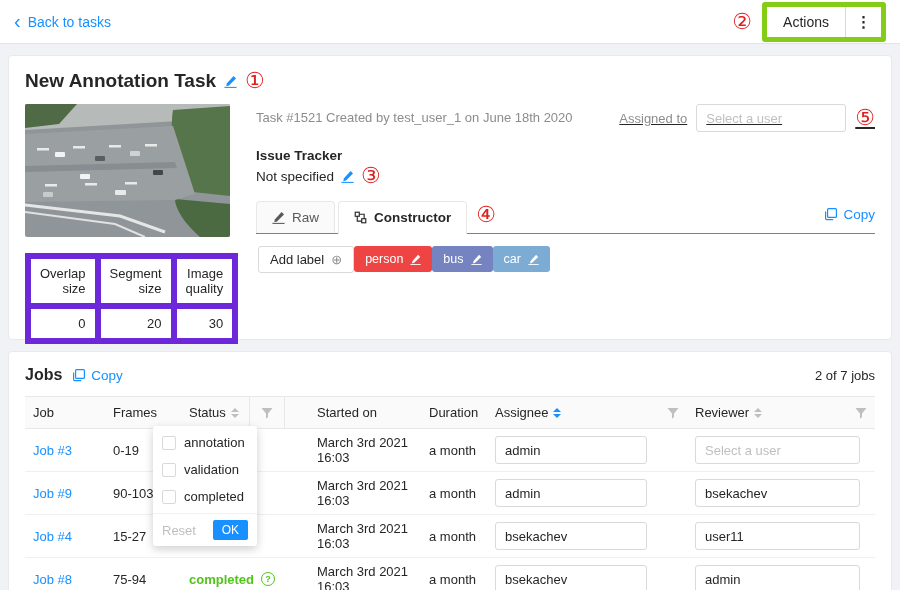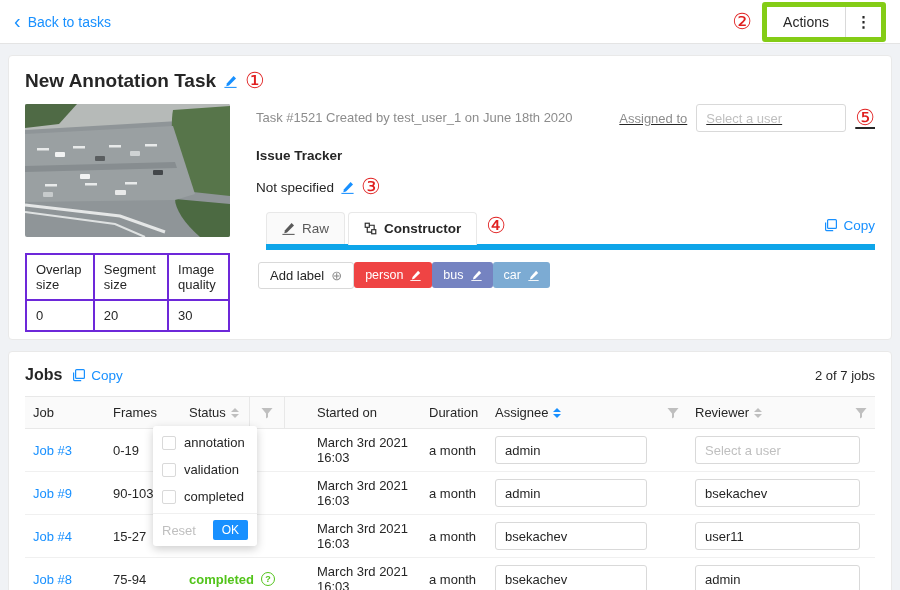--- a/index.html
+++ b/index.html
@@ -44,40 +44,40 @@
   .pencil svg { width: 100%; height: 100%; }
   .pencil-blue { color: #1890ff; cursor: pointer; }
   .pencil-white { color: #fff; width: 11px; height: 11px; cursor: pointer; }
   .pencil-dark { color: #595959; }
 
   .task-body { display: flex; gap: 26px; }
   .task-left { width: 205px; flex: none; }
   .thumb { width: 205px; height: 133px; border-radius: 2px; overflow: hidden; display: block; }
   .params-table { width: 100%; border-collapse: collapse; margin-top: 16px; font-size: 13px; }
   .params-table th, .params-table td {
-    border: 2px solid #6d28d9; padding: 7px 9px; text-align: left; font-weight: normal; color: #262626;
+    border: 6px solid #6d28d9; padding: 7px 9px; text-align: right; font-weight: normal; color: #262626;
   }
 
   .task-right { flex: 1; min-width: 0; }
   .meta-row { display: flex; align-items: flex-start; justify-content: space-between; }
   .task-meta { color: #8c8c8c; font-size: 13px; padding-top: 6px; }
   .assigned-group { display: flex; align-items: center; gap: 9px; text-decoration: underline; }
   .assigned-label { color: #8c8c8c; font-size: 13px; }
   .text-input {
     height: 28px; border: 1px solid #d9d9d9; border-radius: 3px; padding: 0 9px;
     font-family: inherit; font-size: 13px; color: #262626; outline: none; background: #fff;
   }
   .text-input::placeholder { color: #bfbfbf; }
   .assignee-select { width: 150px; }
 
   .issue-block { margin-top: 16px; }
   .issue-title { font-weight: bold; font-size: 13.5px; }
-  .issue-value-row { display: flex; align-items: center; gap: 7px; margin-top: 13px; font-size: 13.5px; }
-
-  .tabs { display: flex; align-items: flex-end; border-bottom: 6px solid #0ea5e9; margin-top: 14px; margin-left: 10px; }
+  .issue-value-row { display: flex; align-items: center; gap: 7px; margin-top: 2px; font-size: 13.5px; }
+
+  .tabs { display: flex; align-items: flex-end; border-bottom: 1px solid #0ea5e9; margin-top: 14px; }
   .tab {
     display: flex; align-items: center; gap: 7px; padding: 8px 15px;
     border: 1px solid #e8e8e8; border-bottom: none; background: #fafafa;
     margin-right: 3px; border-radius: 4px 4px 0 0; font-size: 13.5px; color: #595959;
     position: relative; cursor: pointer;
   }
   .tab.active { background: #fff; color: #262626; font-weight: 600; margin-bottom: -1px; padding-bottom: 9px; }
   .tab-extra { margin-left: 6px; align-self: center; margin-bottom: 4px; }
   .copy-link { margin-left: auto; align-self: center; color: #1890ff; display: inline-flex; align-items: center; gap: 6px; font-size: 13.5px; cursor: pointer; padding-bottom: 6px; }
   .copy-ic { display: inline-flex; width: 13px; height: 13px; }

